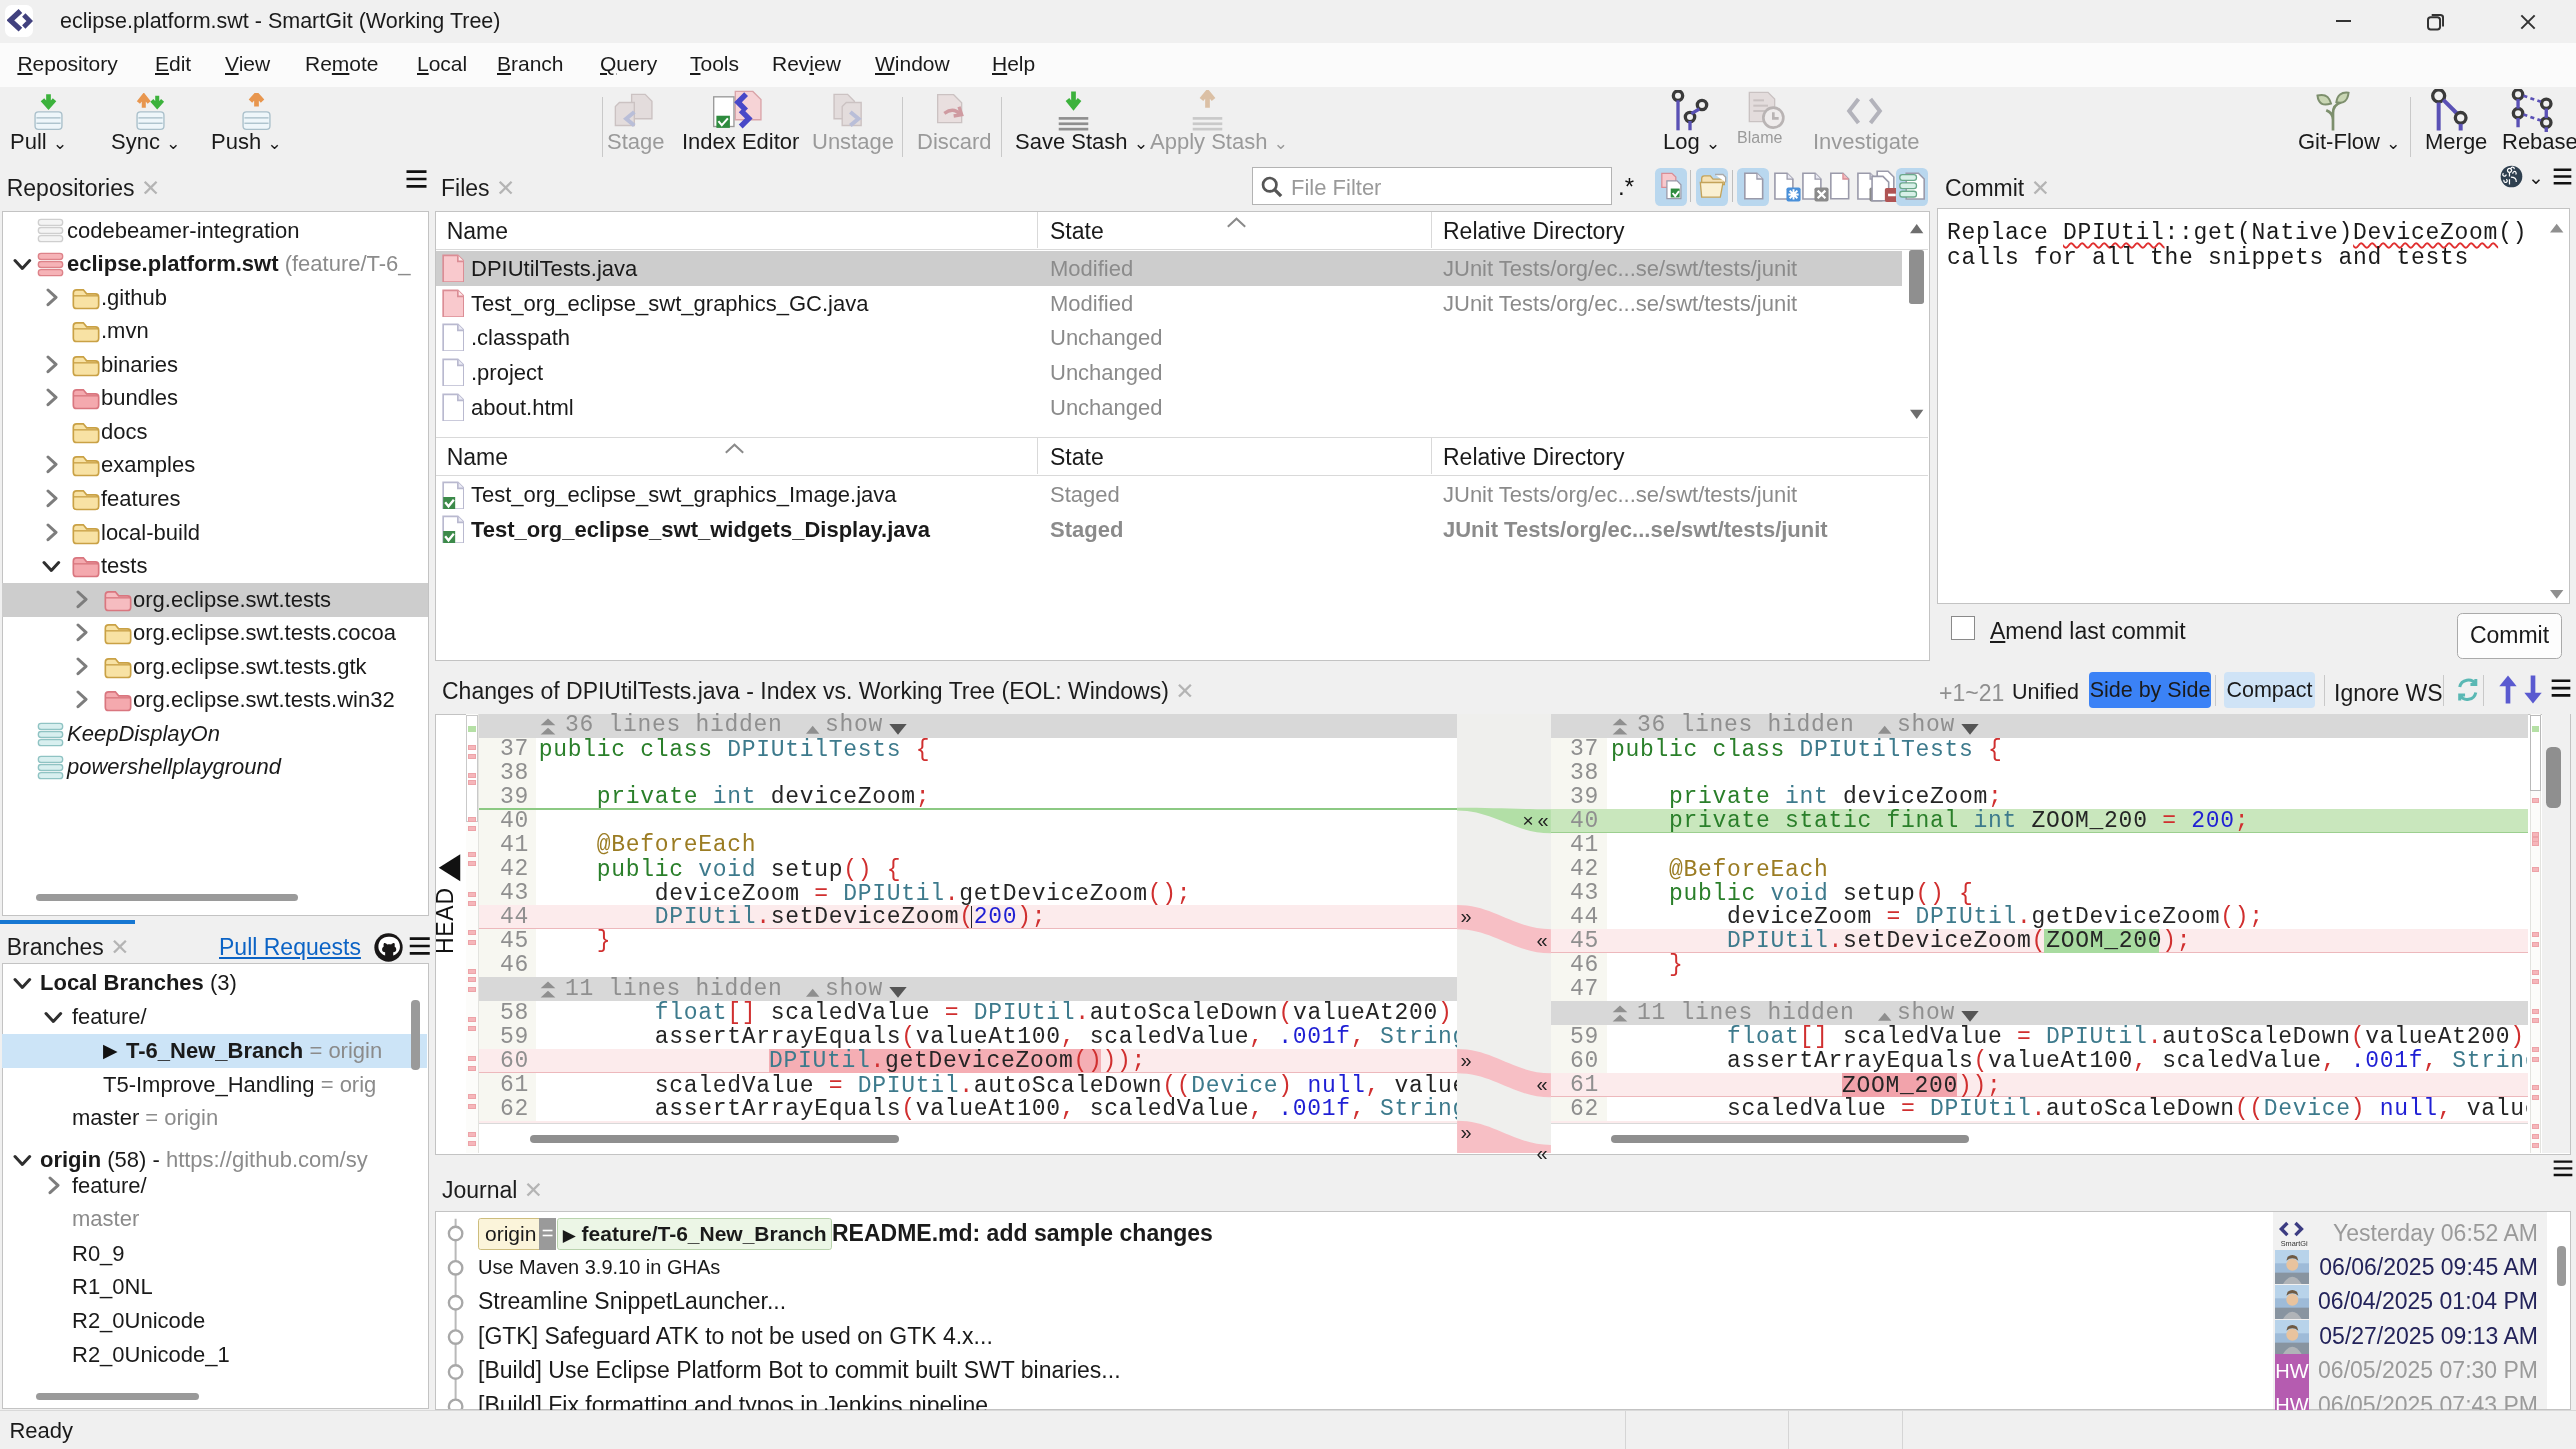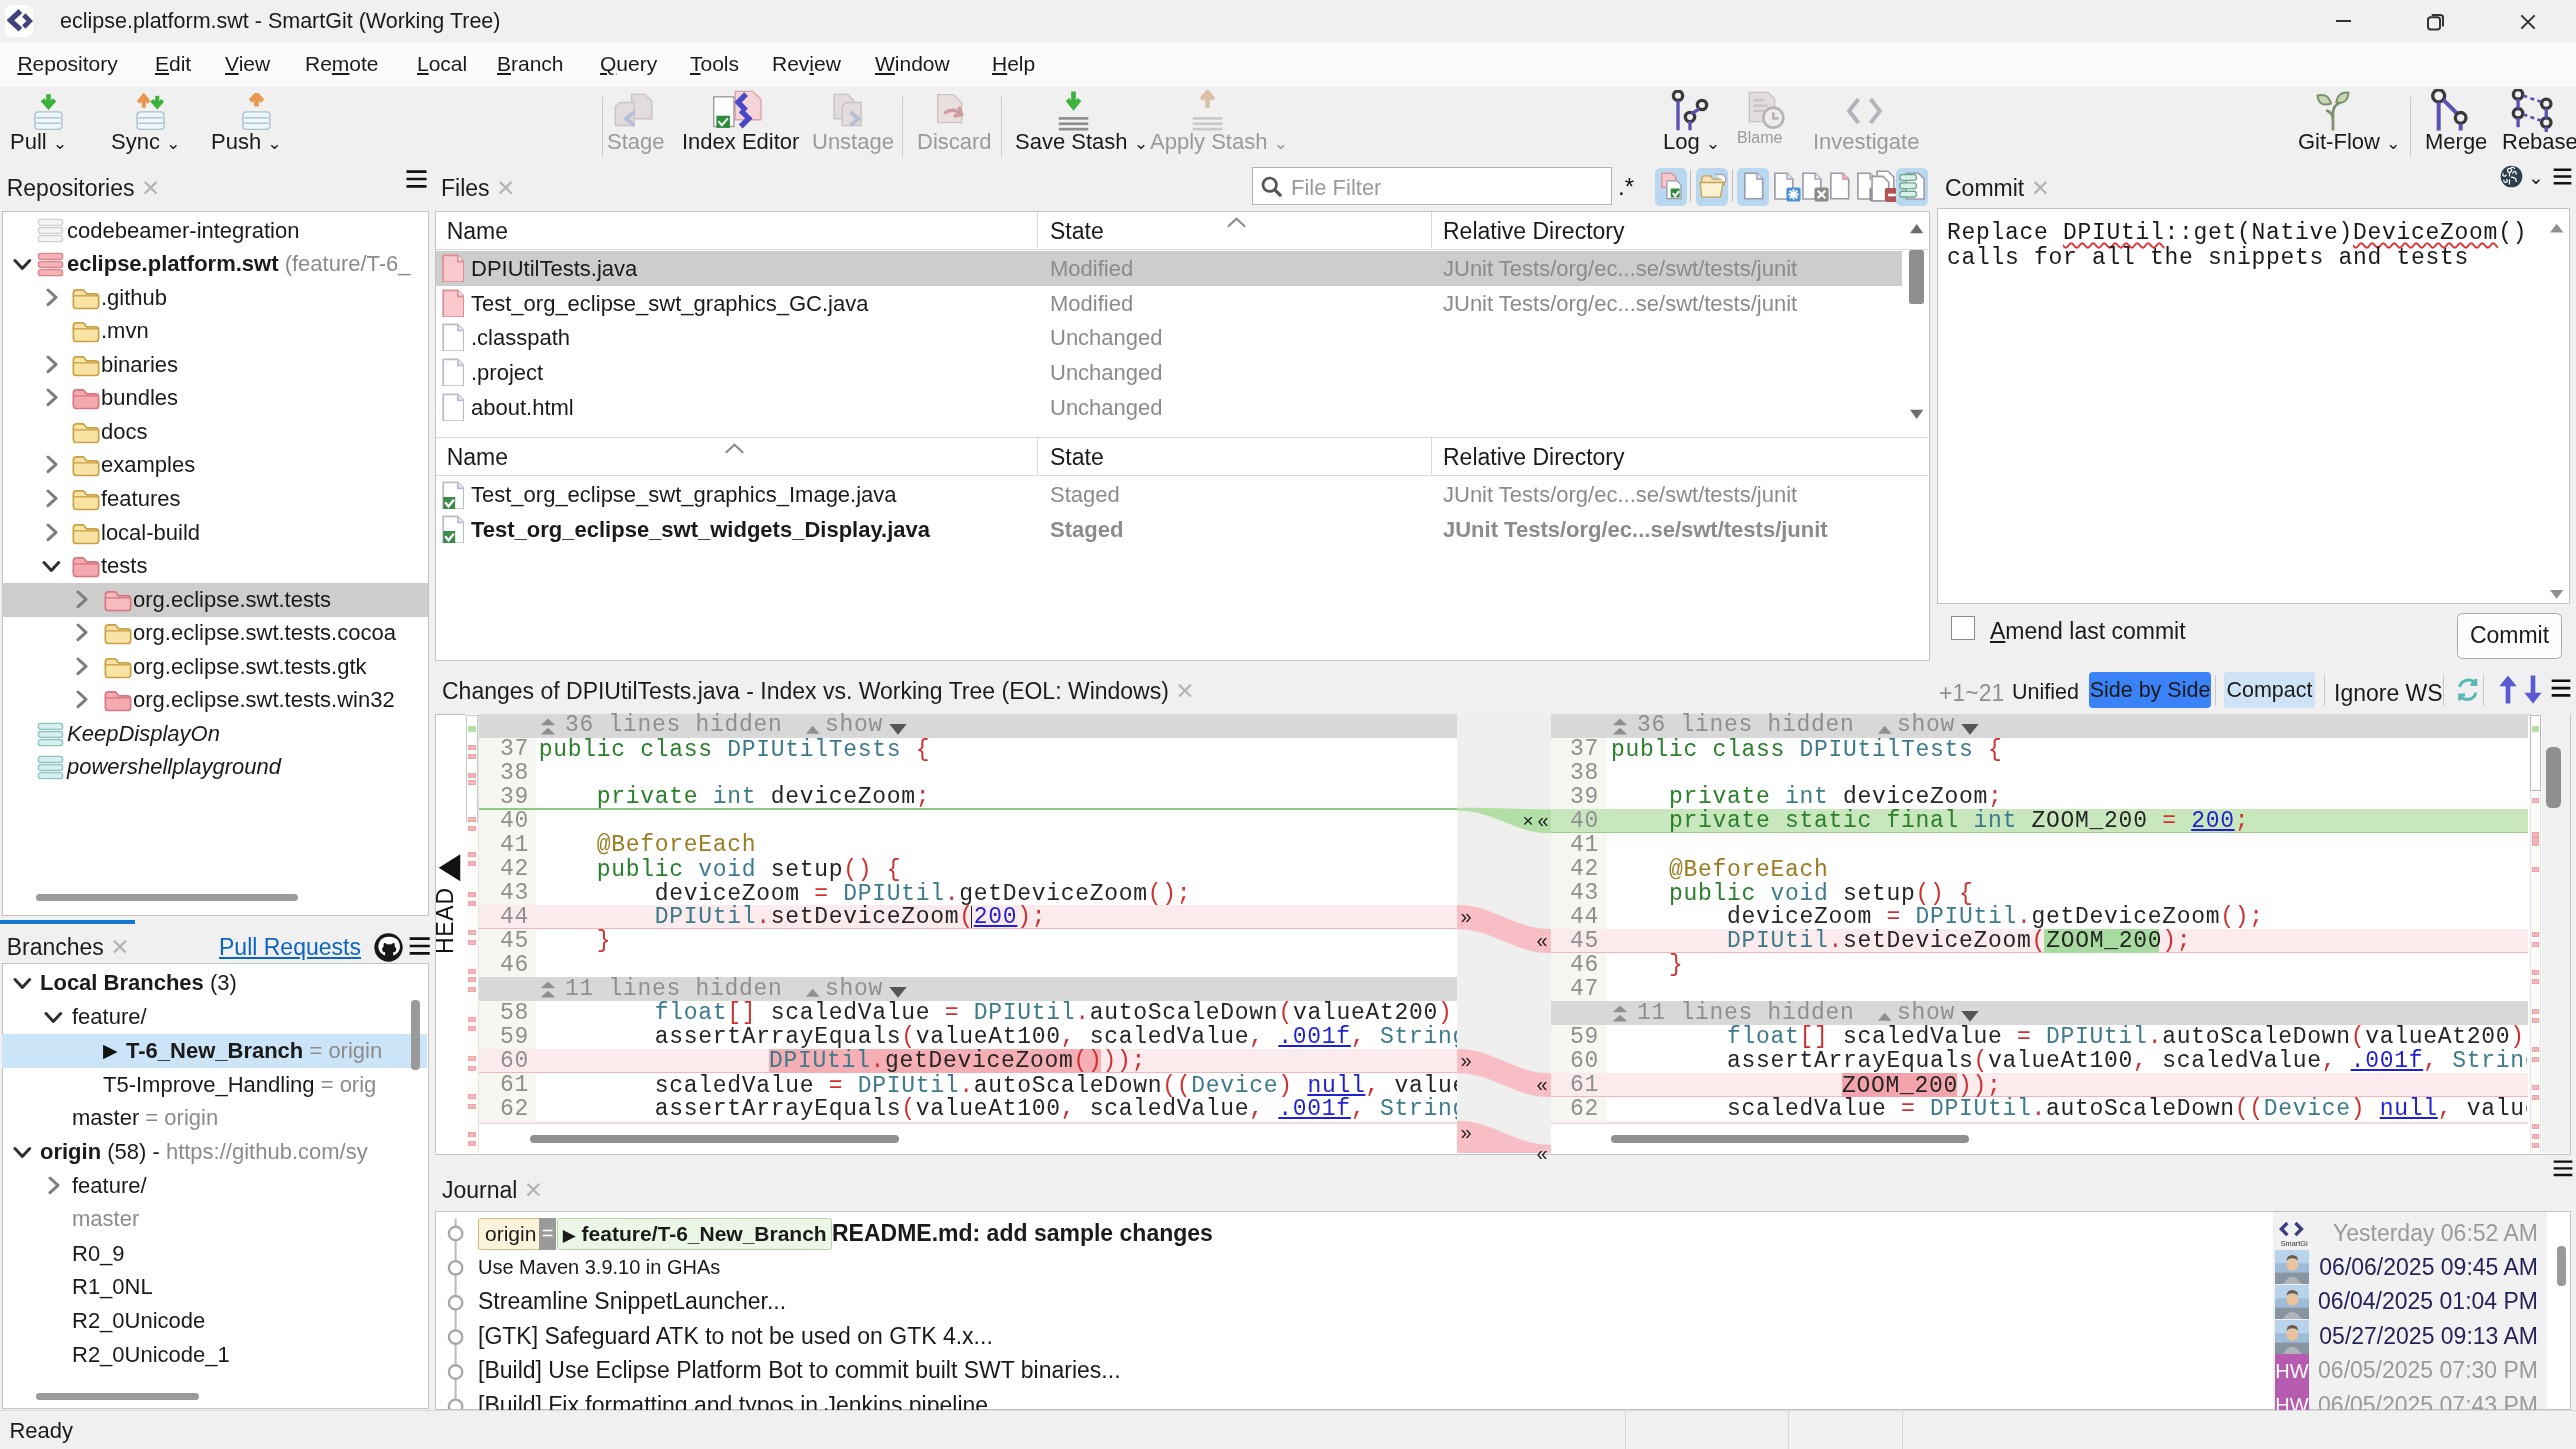--- a/index.html
+++ b/index.html
@@ -11,21 +11,21 @@
 .panel{position:absolute;background:#fff;border:1.3px solid #c3c3c3;box-sizing:border-box;}
 .hdr{position:absolute;font-size:23px;color:#1c1c1c;white-space:nowrap;}
 .x{color:#b4b4b4;font-size:23px;}
 
 .trow{position:absolute;left:0;width:100%;height:34px;line-height:34px;font-size:22px;white-space:nowrap;}
 
 .cl{position:absolute;height:24px;line-height:24px;font-size:23px;letter-spacing:0.7px;white-space:pre;font-family:"Liberation Mono",monospace;color:#252525;}
 .kw{color:#2a7f2a;}
 .ty{color:#3d7a8c;}
 .pu{color:#d02f2f;}
-.nu{color:#1f1fd4;text-decoration:underline;}
+.nu{color:#1f1fd4;}
 .an{color:#9b7c23;}
 .lno{position:absolute;height:24px;line-height:24px;font-size:23px;letter-spacing:0.7px;text-align:right;color:#8f8f8f;font-family:"Liberation Mono",monospace;}
 .banner{position:absolute;background:#d8d8d8;color:#8f8f8f;}
 .pinkrow{position:absolute;background:#fcebec;}
 .greenrow{position:absolute;background:#c9e7bd;}
 .tick{position:absolute;width:8px;height:5.4px;background:#f5b6ba;border:0.7px solid #eda3a8;box-sizing:border-box;}
 svg{display:block;}
 </style>
 </head>
 <body>
@@ -406,21 +406,21 @@
   <div class="trow" style="top:71px;">
         <span class="abs" style="left:101px;color:#111;font-size:19px;">▶</span>
         <span class="abs" style="left:124px"><b>T-6_New_Branch</b> <span class="gray">= origin</span></span>
       </div>
   <div class="trow" style="top:105px;">
         <span class="abs" style="left:101px">T5-Improve_Handling <span class="gray">= orig</span></span>
       </div>
   <div class="trow" style="top:138px;">
         <span class="abs" style="left:70px">master <span class="gray">= origin</span></span>
       </div>
-  <div class="trow" style="top:172px;">
+  <div class="trow" style="top:180px;">
         <svg class="abs" style="left:10.7px;top:8px" width="20" height="19" viewBox="0 0 30 28">
           <use href="#chevd"></use>
         </svg>
         <span class="abs" style="left:38px"><b>origin</b> (58) - <span class="gray">https://github.com/sy</span></span>
       </div>
   <div class="trow" style="top:206px;">
         <svg class="abs" style="left:44px;top:7.4px" width="17.4" height="20" viewBox="0 0 26 30">
           <use href="#chevr"></use>
         </svg>
         <span class="abs" style="left:70px">feature/</span>

